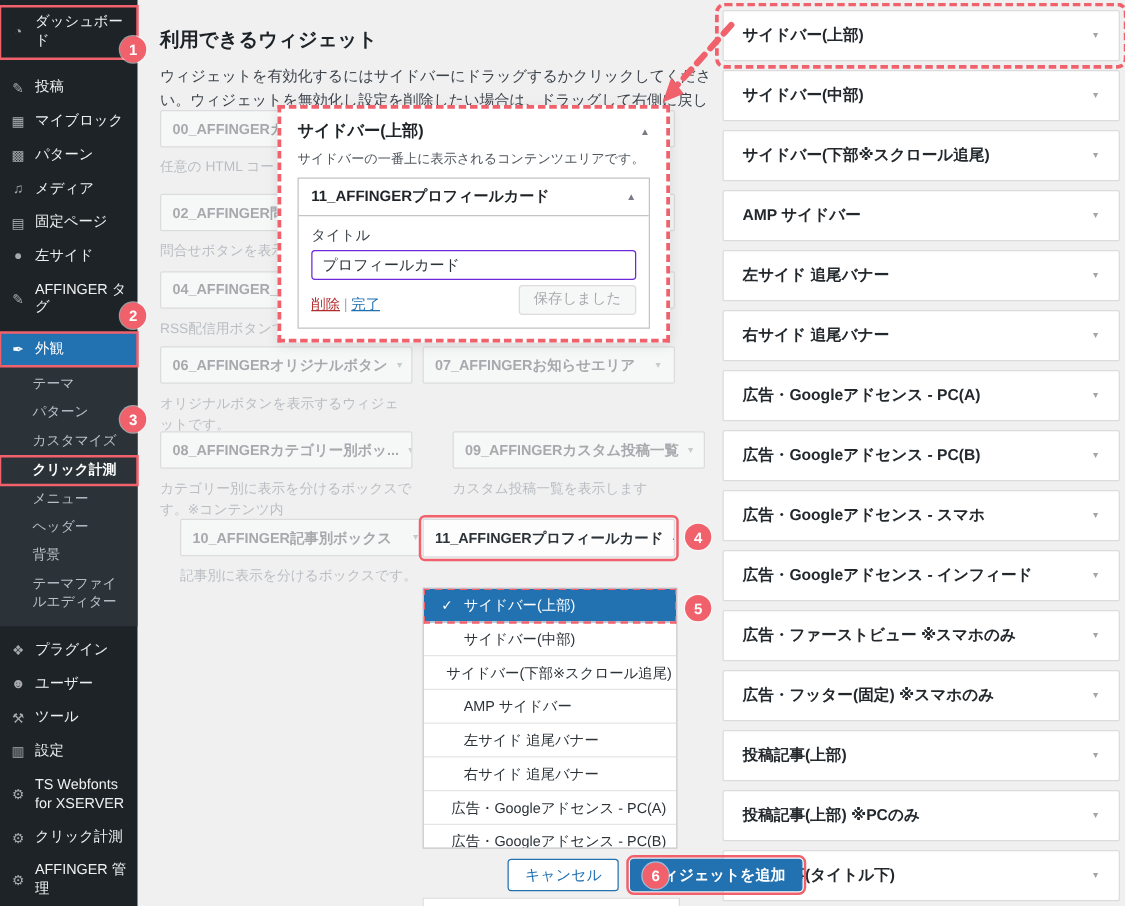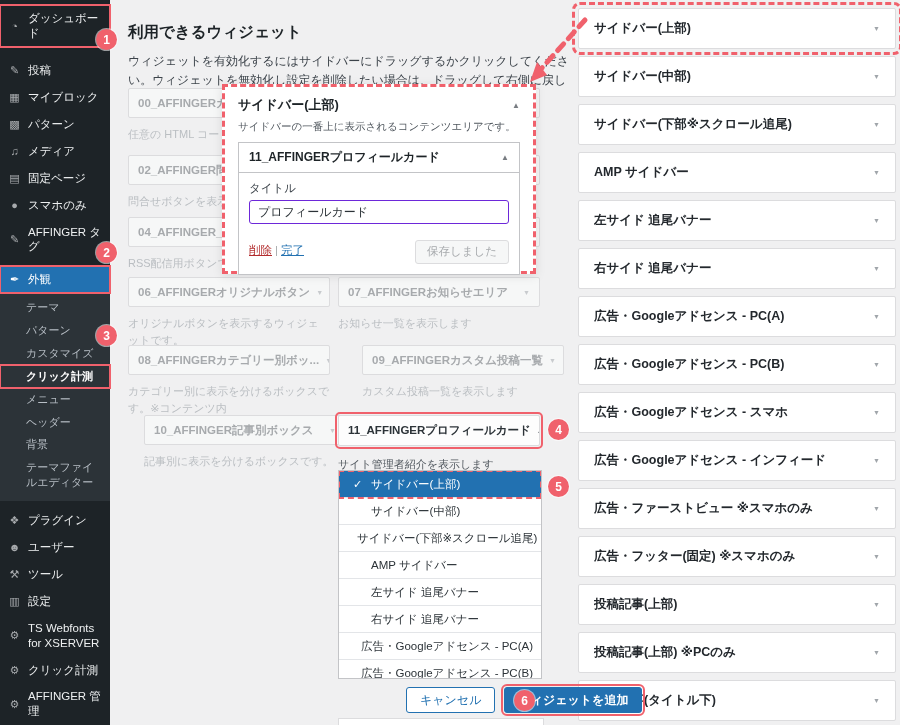--- a/index.html
+++ b/index.html
@@ -62,21 +62,21 @@
   #popup .ptitle{font-size:13px;font-weight:bold;color:#1d2327;}
   #popup .parrow{font-size:8px;color:#787c82;cursor:pointer;}
   #popup .pdesc{margin-top:6px;font-size:10.5px;color:#50575e;}
   #pwidget{margin-top:8px;border:1px solid #c3c4c7;background:#fff;}
   #pwidget .whead{display:flex;align-items:center;justify-content:space-between;padding:6px 10px;
     border-bottom:1px solid #c3c4c7;font-size:12px;font-weight:bold;color:#1d2327;cursor:pointer;}
   #pwidget .wbody{padding:8px 10px 10px 10px;}
   #pwidget label{font-size:11.5px;color:#3c434a;display:block;margin-bottom:4px;}
   #pwidget input{box-sizing:border-box;width:100%;border:1px solid #6d28d9;border-radius:3px;
     padding:4px 8px;font-size:12px;font-family:inherit;color:#2c3338;background:#fff;}
-  #pwidget .wfoot{display:flex;align-items:flex-start;justify-content:space-between;margin-top:16px;}
+  #pwidget .wfoot{display:flex;align-items:flex-end;justify-content:space-between;margin-top:4px;}
   a.del{color:#b32d2e;font-size:11.5px;text-decoration:underline;cursor:pointer;}
   a.done{color:#2271b1;font-size:11.5px;text-decoration:underline;cursor:pointer;}
   .sep{color:#a7aaad;font-size:11.5px;margin:0 3px;}
   .btn.saved{background:#f6f7f7;border:1px solid #dcdcde;color:#a7aaad;font-size:11.5px;padding:4px 11px;cursor:default;}
   
   #drag-arrow{position:absolute;left:523px;top:12px;z-index:12;}
   
   #areas{position:absolute;left:578px;top:8px;width:318px;z-index:2;}
   .area{box-sizing:border-box;height:41px;margin-bottom:7px;background:#fff;border:1px solid #dcdcde;border-radius:2px;
     display:flex;align-items:center;justify-content:space-between;padding:0 15px;cursor:pointer;}
@@ -109,21 +109,21 @@
   <div class="mi">
     <span class="ic">♫</span>
     <span class="lb">メディア</span>
   </div>
   <div class="mi">
     <span class="ic">▤</span>
     <span class="lb">固定ページ</span>
   </div>
   <div class="mi">
     <span class="ic">●</span>
-    <span class="lb">スマホのみ</span>
+    <span class="lb">左サイド</span>
   </div>
   <div class="mi">
     <span class="ic">✎</span>
     <span class="lb">AFFINGER タグ</span>
   </div>
   <div style="height:6px"></div>
   <div class="mi active hl-red">
     <span class="ic">✒</span>
     <span class="lb">外観</span>
   </div>
@@ -222,35 +222,33 @@
     <div class="wbox"></div>
   </div>
 <div class="wcell" style="left:338px;top:217px;">
     <div class="wbox"></div>
   </div>
 <div class="wcell" style="left:338px;top:277px;">
   <div class="wbox">
       <span>07_AFFINGERお知らせエリア</span>
       <span class="tri">▼</span>
     </div>
-  <div class="wdesc">お知らせ一覧を表示します</div>
 </div>
 <div class="wcell" style="left:338px;top:345px;margin-left:24px;">
   <div class="wbox">
       <span>09_AFFINGERカスタム投稿一覧</span>
       <span class="tri">▼</span>
     </div>
   <div class="wdesc">カスタム投稿一覧を表示します</div>
 </div>
 <div class="wcell on" style="left:338px;top:415px;">
   <div class="wbox">
       <span>11_AFFINGERプロフィールカード</span>
       <span class="tri">▲</span>
     </div>
-  <div class="wdesc">サイト管理者紹介を表示します</div>
 </div>
 
 <div id="assign-list">
   <div class="opt sel">
     <span class="chk">✓</span>
     <span>サイドバー(上部)</span>
   </div>
   <div class="opt">
       <span class="chk"></span>
       <span>サイドバー(中部)</span>

